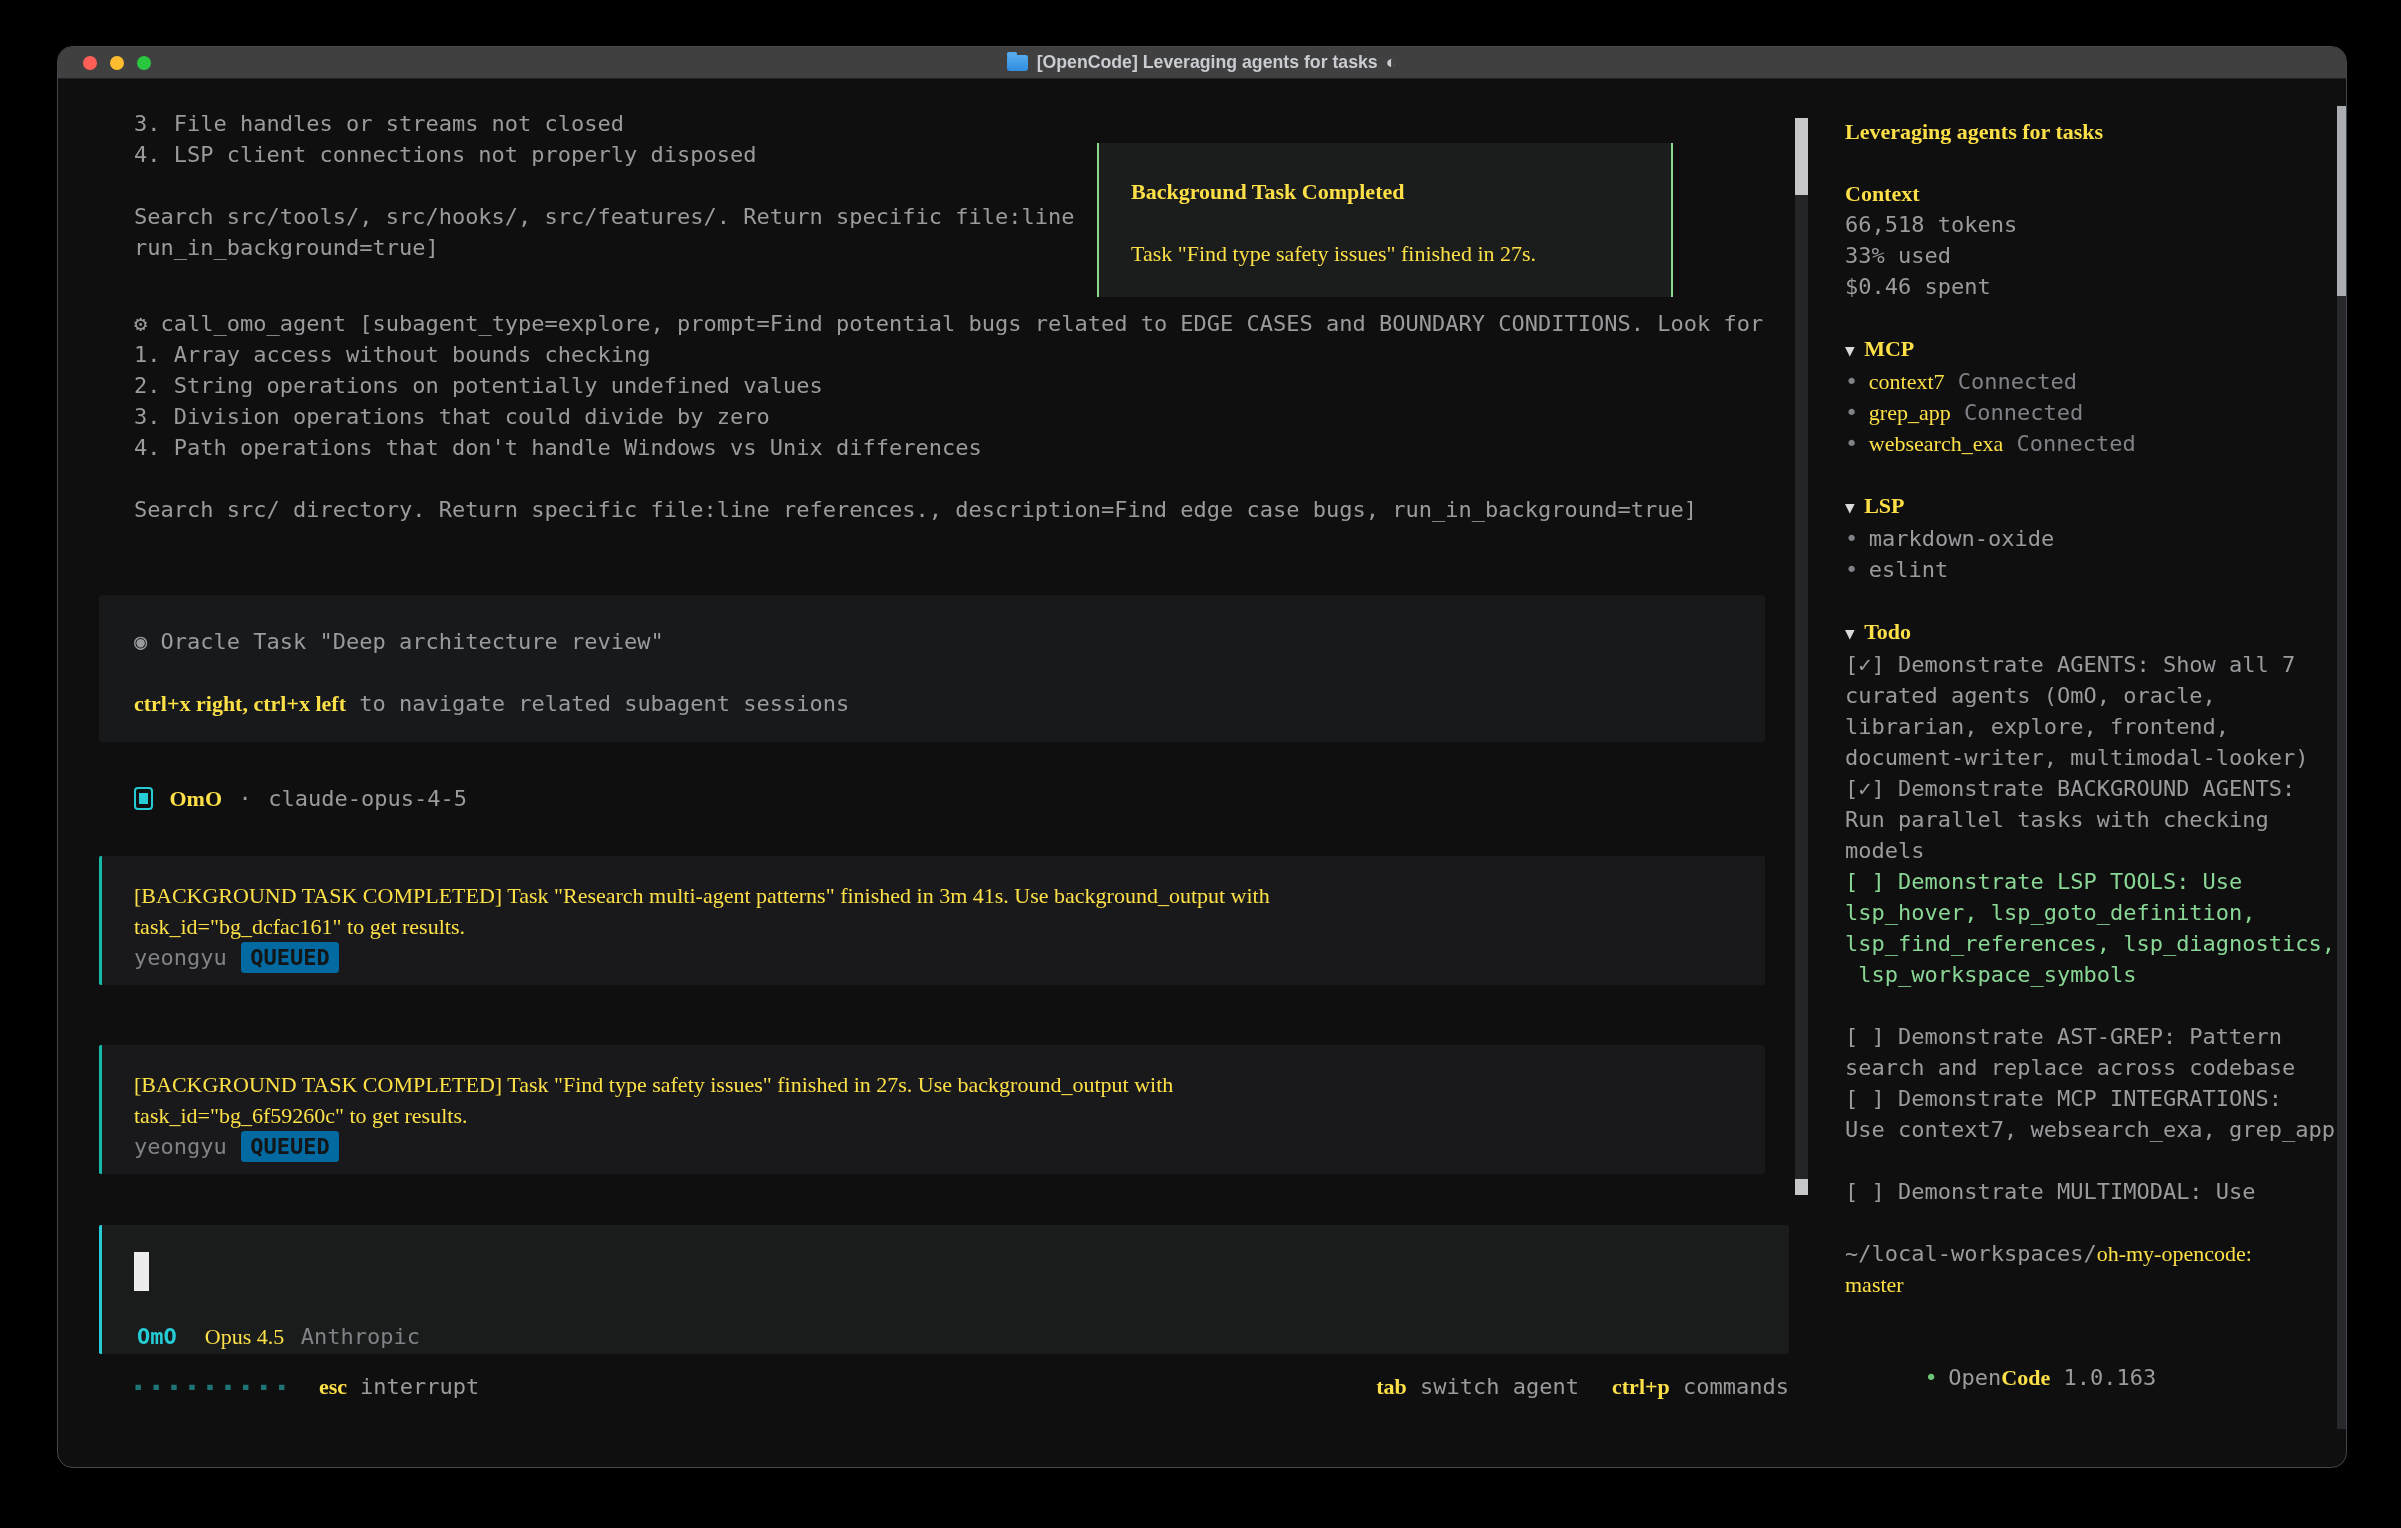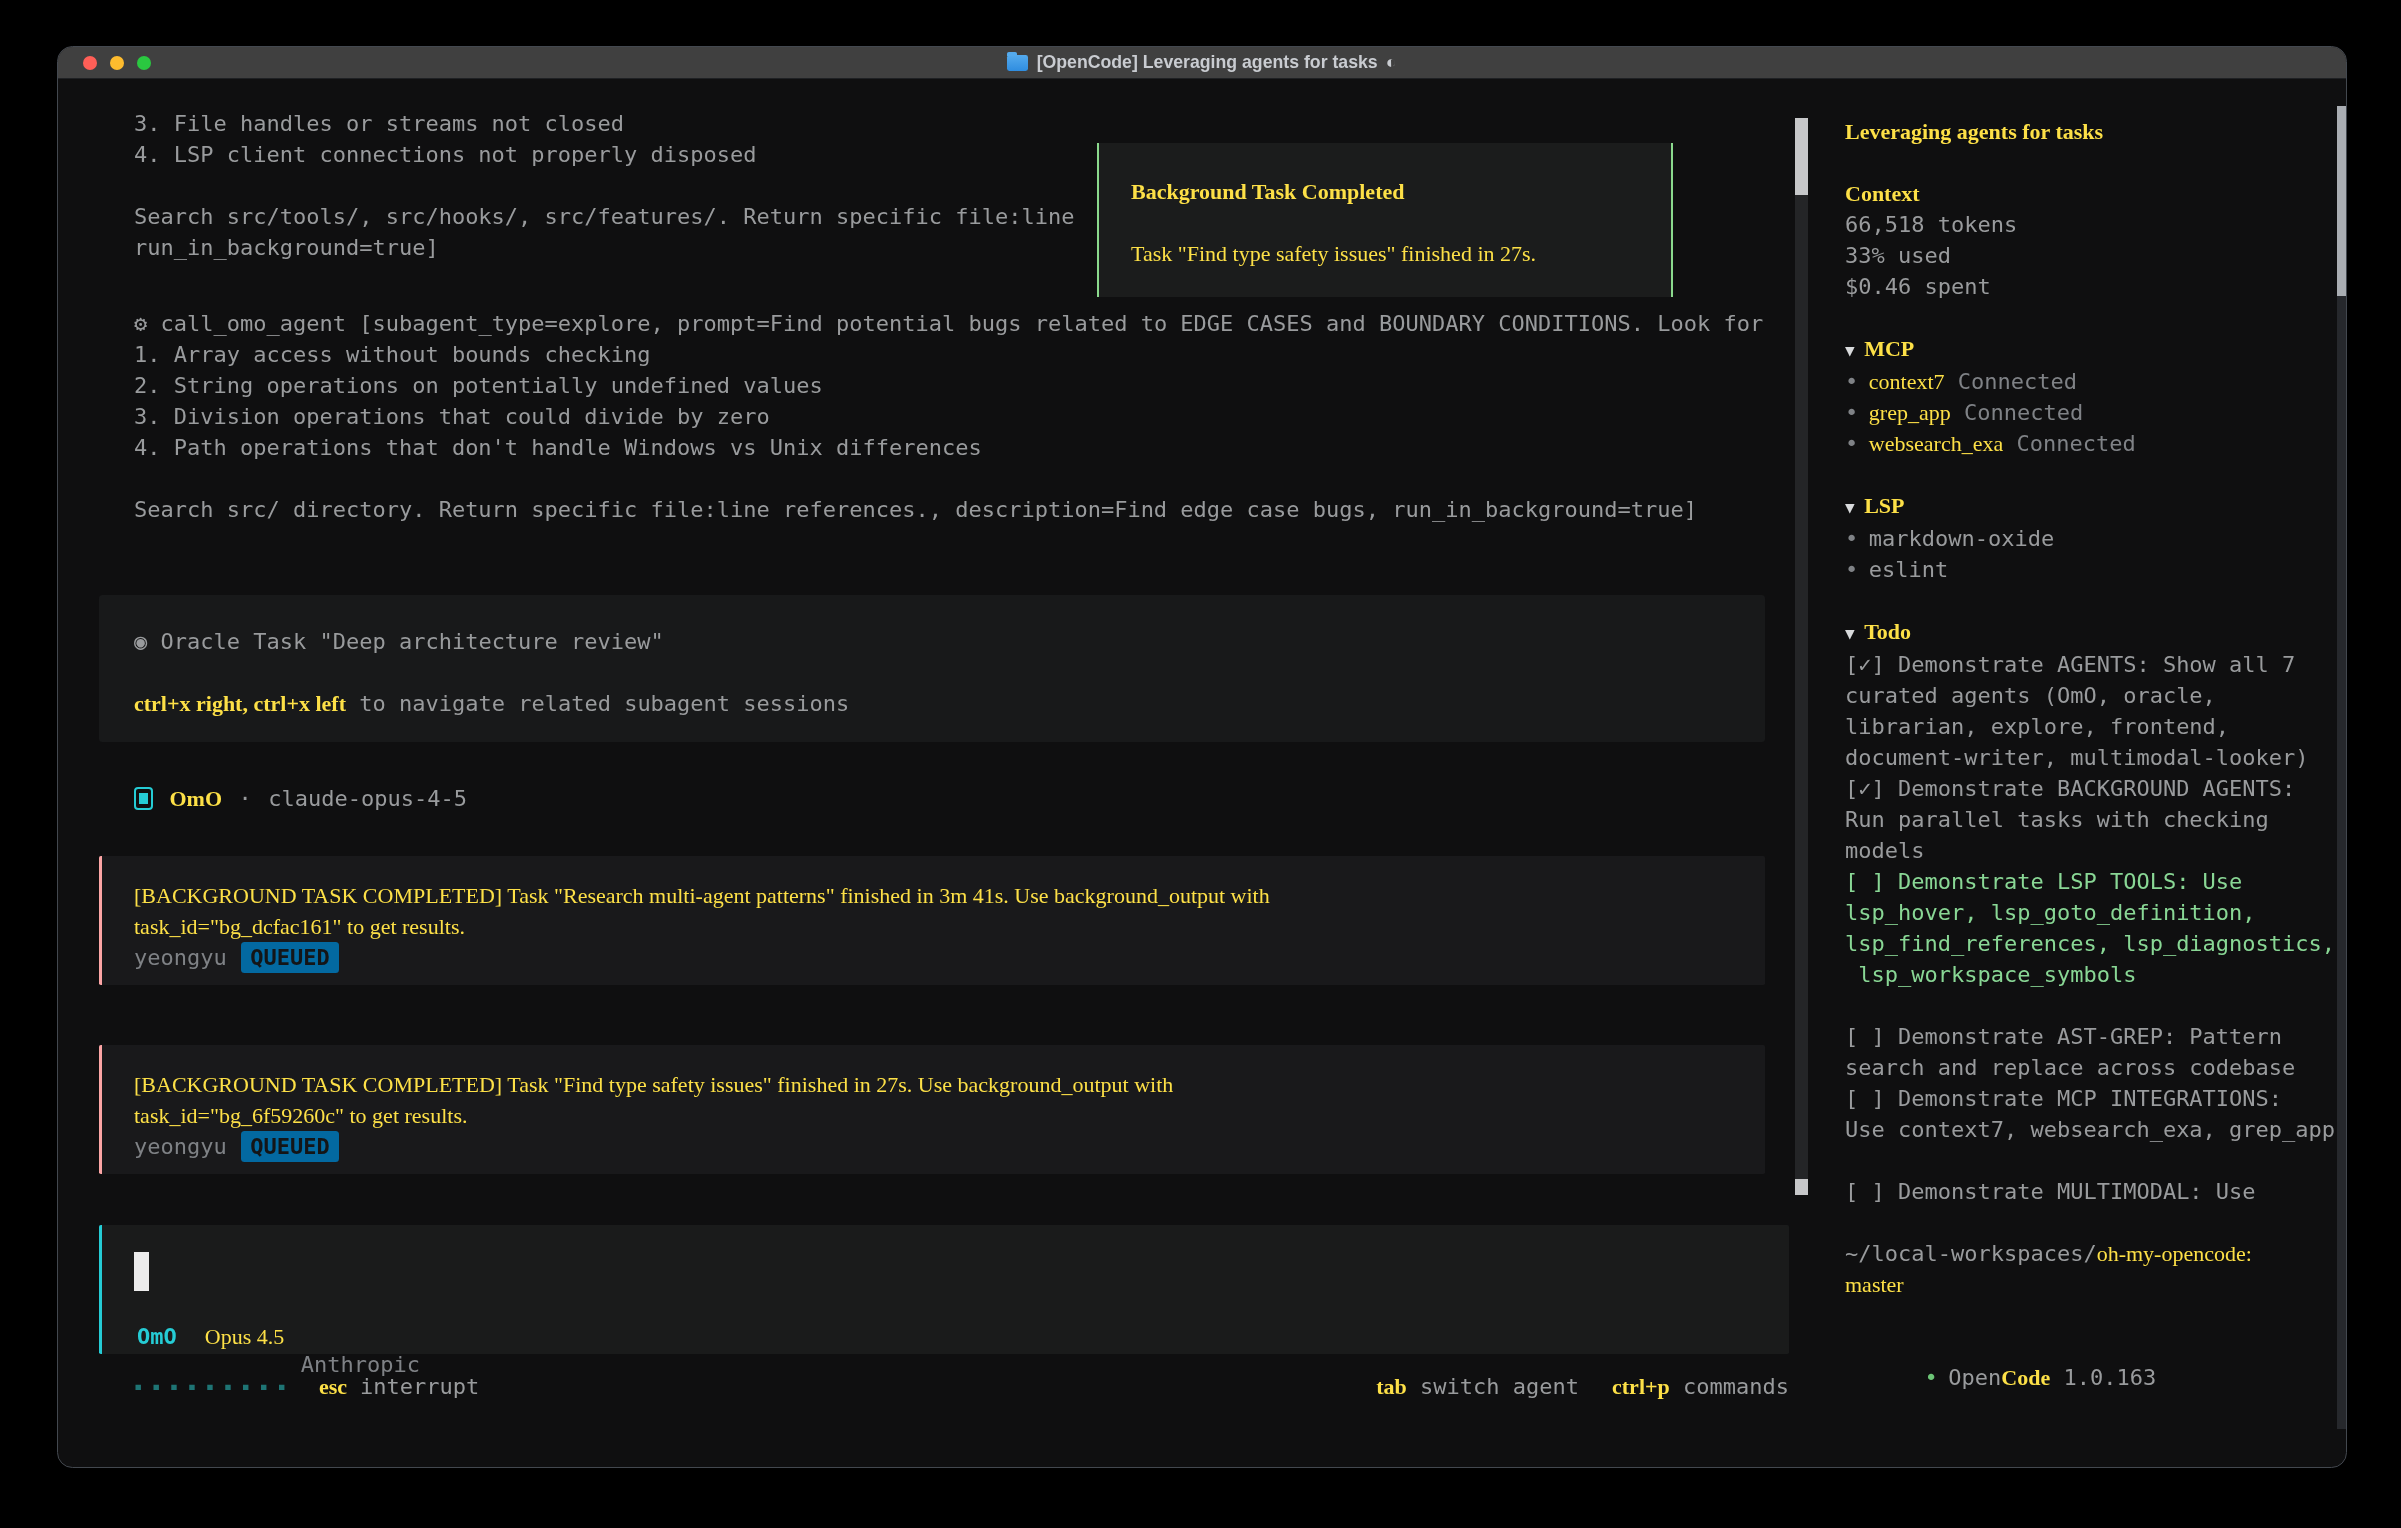--- a/index.html
+++ b/index.html
@@ -44,35 +44,35 @@
     position:absolute; left:41px; top:548px; width:1666px; height:147px;
     background:#18191a; border-radius:3.5px; padding:31px 0 0 35px;
   }
 
   .agent-header { position:absolute; left:76px; top:736px; display:flex; align-items:center; height:31px; }
   .agent-icon { width:19px; height:23.6px; border:2.4px solid #25ccd5; border-radius:4.1px; display:flex; align-items:center; justify-content:center; margin-right:16.5px; }
   .agent-icon-inner { width:8.3px; height:11.8px; background:#25ccd5; }
 
   .msg-box {
     position:absolute; left:41px; width:1666px; height:129px;
-    background:#19191b; border-left:3px solid #fca5a5; border-radius:1.8px;
+    background:#19191b; border-left:3px solid #14b8a6; border-radius:1.8px;
     padding:23.6px 0 0 32px;
   }
   .badge {
     display:inline-block; background:#0369a1; color:#141517; font-weight:bold;
     padding:0px 9.5px; border-radius:3.5px; margin-left:14px;
   }
 
   .input-box {
     position:absolute; left:41px; top:1178px; width:1690px; height:129px;
     background:#1a1b1b; border-left:3px solid #25ccd5; border-radius:1.8px;
   }
   .cursor { position:absolute; left:32px; top:27px; width:15.4px; height:39px; background:#ececec; }
   .input-model-row { position:absolute; left:35px; top:96px; height:31px; display:flex; }
-  .input-model-row .m1 { margin-left:28px; } .input-model-row .m2 { margin-left:16.5px;margin-top:28px; }
+  .input-model-row .m1 { margin-left:28px; } .input-model-row .m2 { margin-left:16.5px; }
 
   .status-row { position:absolute; top:1324px; left:76px; right:557px; height:31px; display:flex; align-items:center; }
   .spinner { color:#1e7474; font-size:14px; letter-spacing:9.5px; margin-right:23.6px; }
   .status-right { position:absolute; right:0; display:flex; gap:33px; }
 
   .main-scrollbar { position:absolute; left:1737px; top:71px; width:13px; height:1077px; background:#242527; }
   .main-scroll-thumb { position:absolute; left:0; top:0; width:13px; height:77px; background:#c6c7c9; }
   .main-scroll-foot  { position:absolute; left:0; top:1061px; width:13px; height:16px; background:#c6c7c9; }
 
   .sidebar { position:absolute; left:1787px; top:69px; width:490px; }

